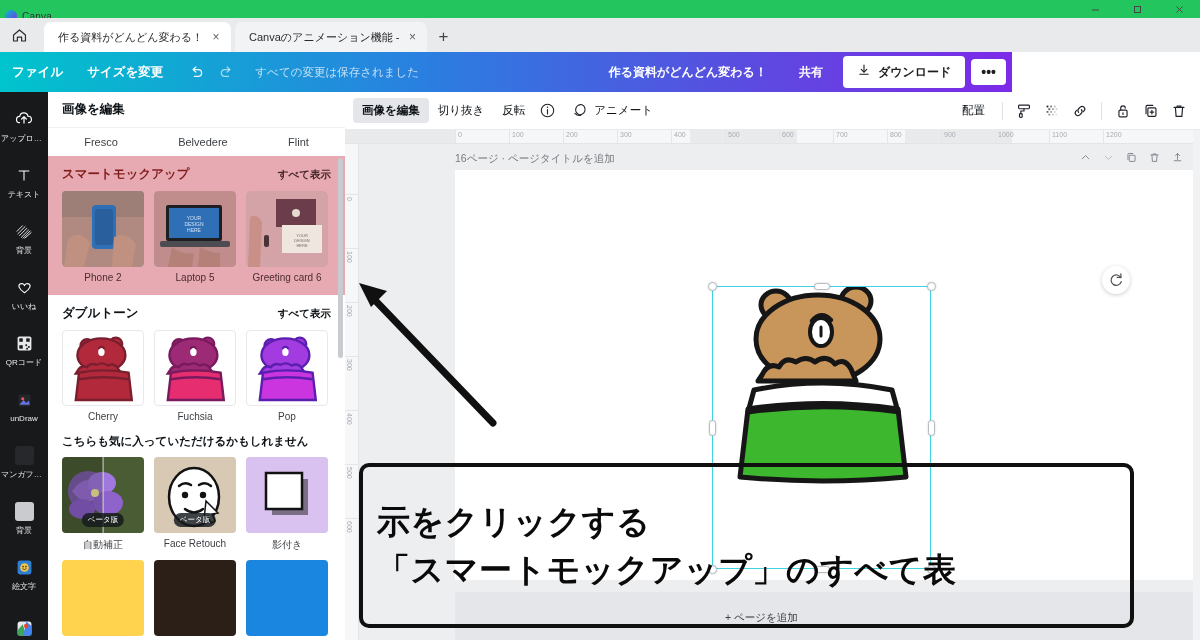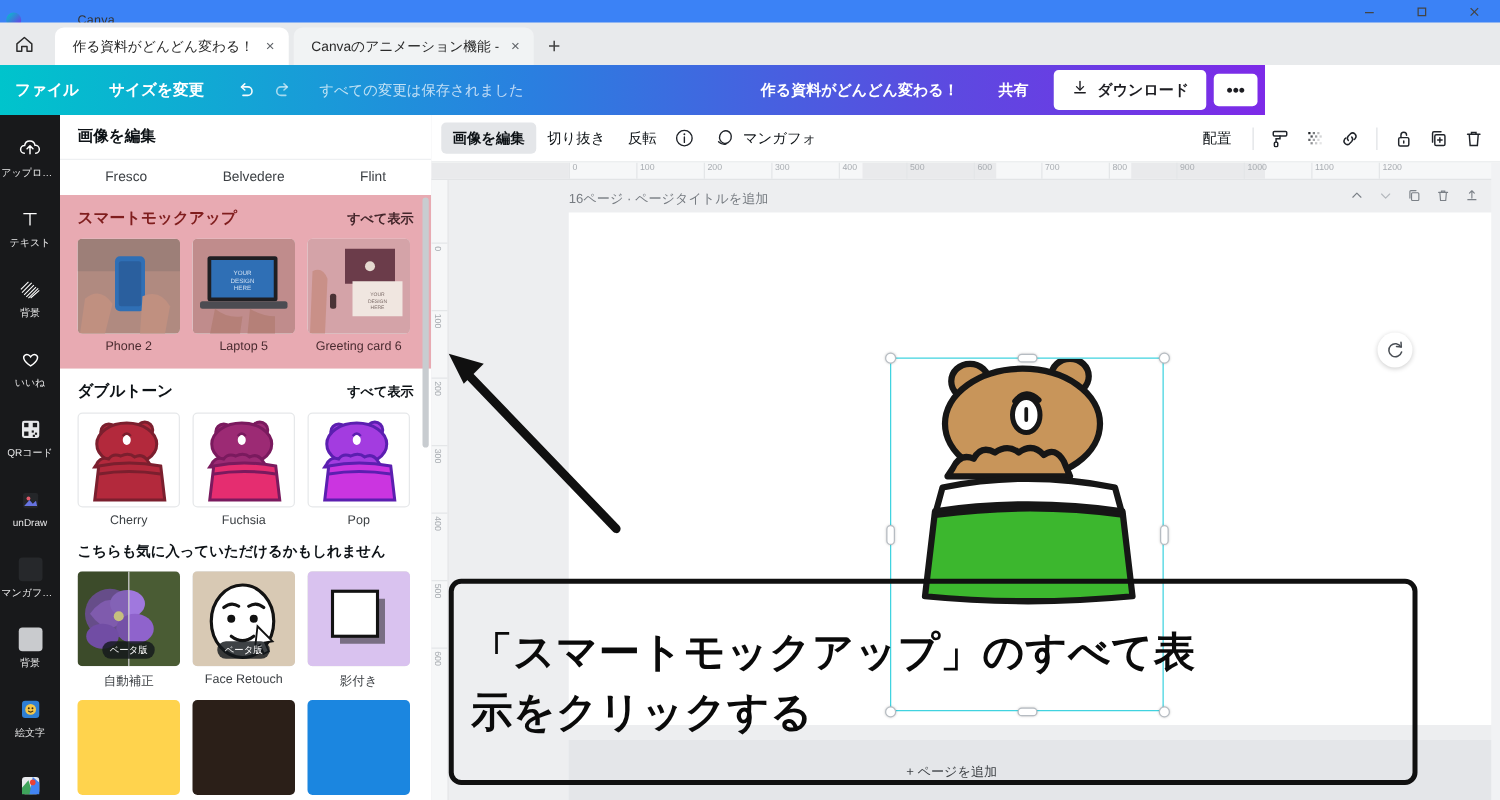--- a/index.html
+++ b/index.html
@@ -7,21 +7,21 @@
     width: 1200px; height: 640px;
     overflow: hidden;
     font-family: "Liberation Sans", "DejaVu Sans", sans-serif;
     background: #ffffff;
   }
   #app { position: relative; width: 1200px; height: 640px; overflow: hidden; }
 
   
   .titlebar {
     position: absolute; top: 0; left: 0; width: 1200px; height: 32px;
-    background: #3b82f6; display: flex; align-items: center; gap: 40px;
+    background: #22c55e; display: flex; align-items: center;
   }
   .titlebar .appicon {
     width: 12px; height: 12px; margin-left: 5px; margin-right: 5px;
     border-radius: 50%;
     background: linear-gradient(135deg, #00c4cc 0%, #7d2ae8 100%);
   }
   .titlebar .apptitle { font-size: 10px; color: #333; letter-spacing: .2px; }
   .winbtns { position: absolute; right: 0; top: 0; display: flex; height: 18px; }
   .winbtn {
     width: 42px; height: 18px; display: flex; align-items: center; justify-content: center;
@@ -615,21 +615,21 @@
             <path d="M10 9 V14" stroke-linecap="round"></path>
             <circle cx="10" cy="6.3" r=".9" fill="#20242a" stroke="none"></circle>
         </svg>
       </div>
       <div class="ob-ico" style="margin-left:6px;">
         <svg width="17" height="17" viewBox="0 0 20 20" fill="none" stroke="#20242a" stroke-width="1.3">
           <ellipse cx="11" cy="9" rx="5.5" ry="6" transform="rotate(18 11 9)"></ellipse>
           <path d="M4.5 13.5 q3 3 7 2.2" stroke-linecap="round"></path>
         </svg>
       </div>
-      <div class="ob-item" style="padding-left:2px;">マンガフォ</div>
+      <div class="ob-item" style="padding-left:2px;">アニメート</div>
       <div class="ob-right">
         <div class="ob-item">配置</div>
         <div class="ob-div"></div>
         <div class="ob-ico">
           <svg width="18" height="18" viewBox="0 0 20 20" fill="none" stroke="#20242a" stroke-width="1.3">
             <rect x="4" y="3.5" width="12" height="4" rx="1"></rect>
             <path d="M10 7.5 V10 H6.5 V13" stroke-linecap="round"></path>
             <rect x="5" y="13" width="3" height="4" rx="1"></rect>
           </svg>
         </div>
@@ -814,19 +814,19 @@
   </div>
 
   <svg class="anno-arrow" width="160" height="180" viewBox="0 0 160 180">
     <line x1="148" y1="168" x2="25" y2="40" stroke="#101010" stroke-width="7" stroke-linecap="round"></line>
     <path d="M14 28 L42 36 L26 52 Z" fill="#101010"></path>
   </svg>
 
   <div class="callout">
     <div class="callout-inner">
       <div class="callout-text">
+        <div>示をクリックする</div>
         <div>「スマートモックアップ」のすべて表</div>
-        <div>示をクリックする</div>
       </div>
     </div>
   </div>
 
 </div>
 
 </body></html>

